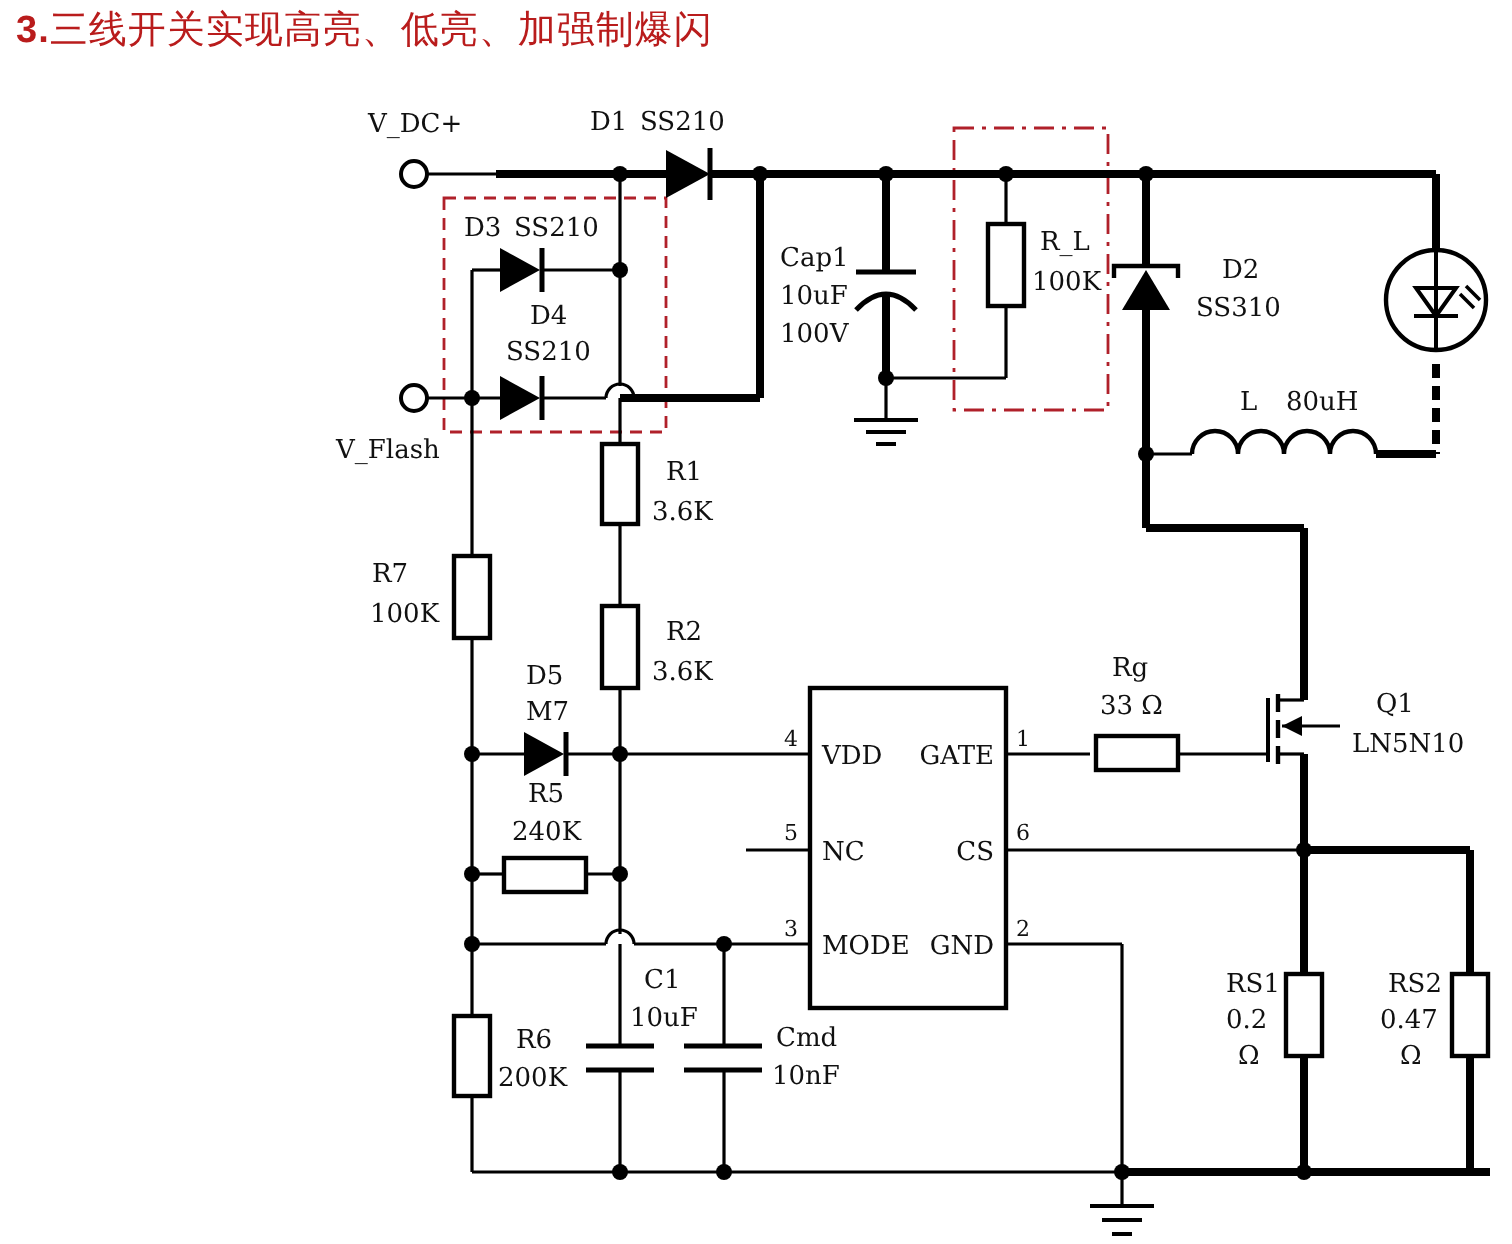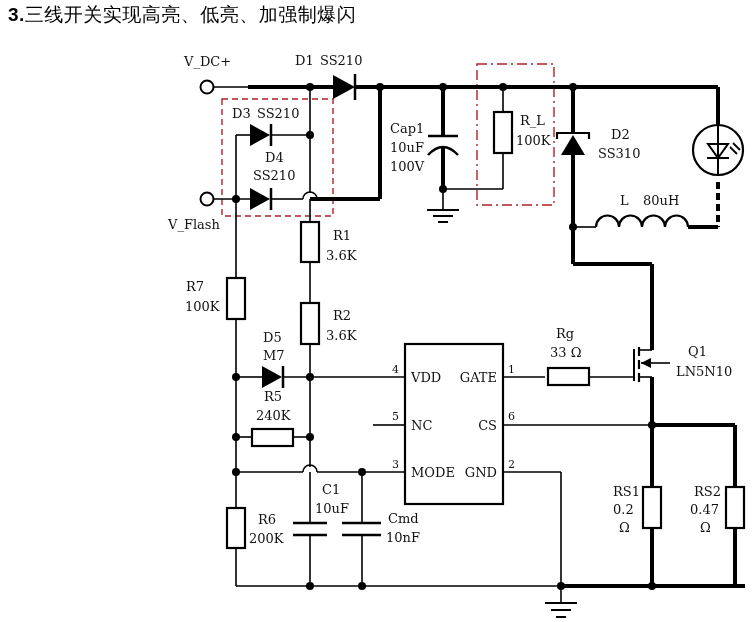--- a/index.html
+++ b/index.html
@@ -1,17 +1,17 @@
 <!DOCTYPE html>
 <html><head>
 <meta charset="utf-8">
 <style>
   html, body { margin:0; padding:0; background:#ffffff; }
   body { width:756px; height:622px; position:relative; overflow:hidden; }
-  .title { position:absolute; left:8px; top:2px; font-family:"DejaVu Sans", sans-serif; font-size:19px; color:#000000; white-space:nowrap; letter-spacing:0.5px; }
+  .title { position:absolute; left:8px; top:2px; font-family:"DejaVu Sans", sans-serif; font-size:19px; color:#b91c1c; white-space:nowrap; letter-spacing:0.5px; }
   .title b { font-family:"Liberation Sans", sans-serif; font-weight:bold; }
   svg { position:absolute; left:0; top:0; }
   svg text { font-family:"DejaVu Serif", "Liberation Serif", serif; font-size:13px; fill:#111; }
   .w { stroke:#000; stroke-width:1.6; fill:none; }
   .tw { stroke:#000; stroke-width:4; fill:none; }
   .box { stroke:#000; stroke-width:2.2; fill:#fff; }
   .dot { fill:#000; }
   .red1 { stroke:#b0202a; stroke-width:1.4; fill:none; stroke-dasharray:6 4; }
   .red2 { stroke:#b0202a; stroke-width:1.4; fill:none; stroke-dasharray:10 4 2 4; }
 </style>

